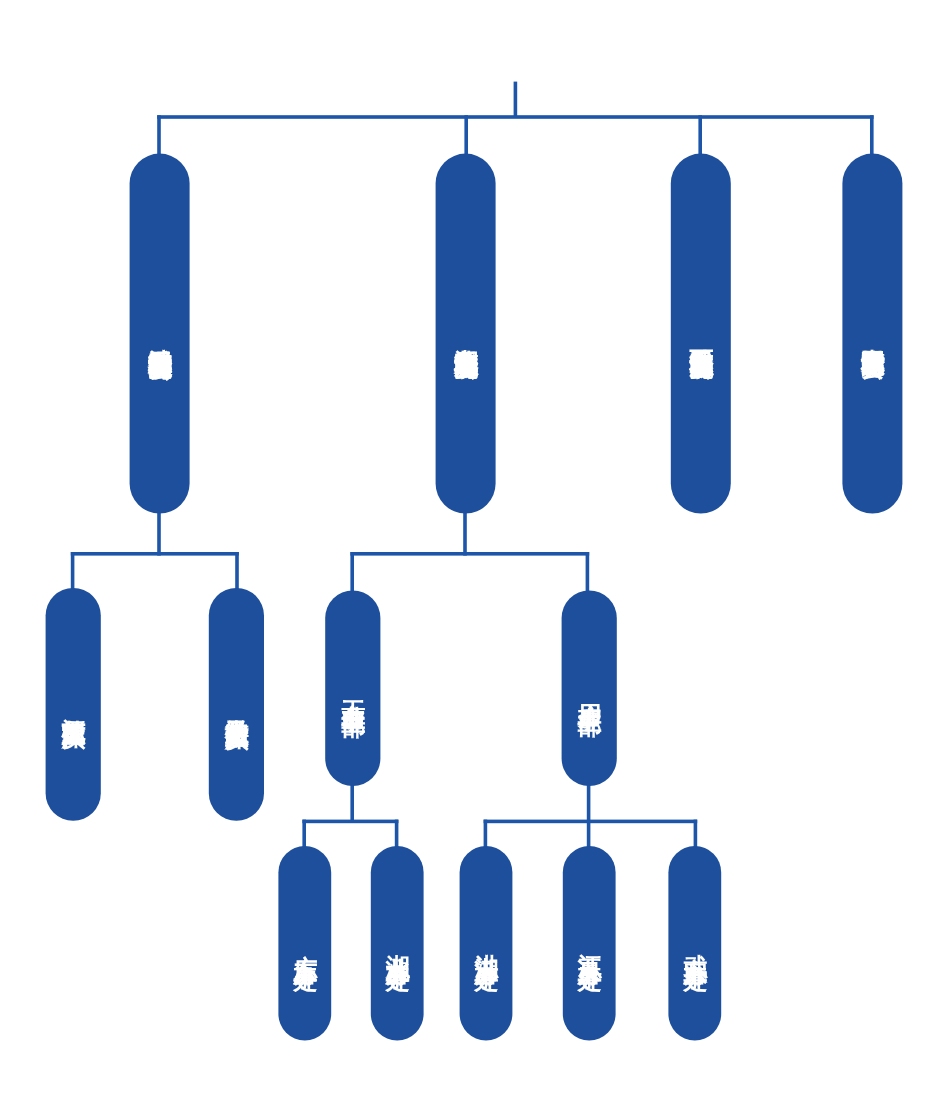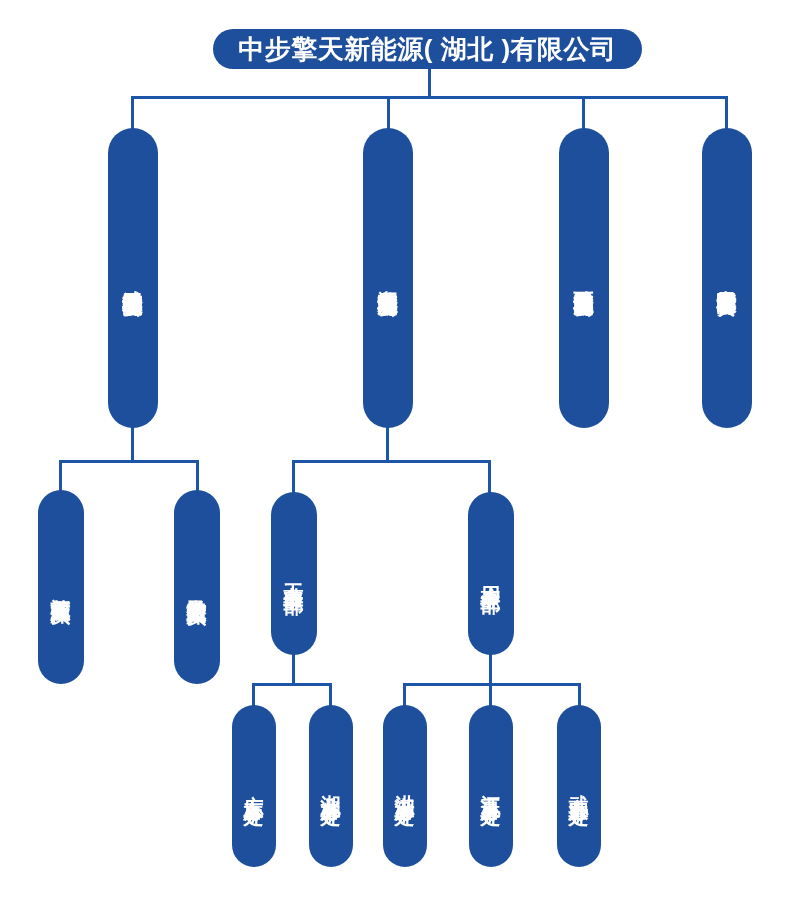--- a/index.html
+++ b/index.html
@@ -84,23 +84,20 @@
   <div class="line" style="left:292px; top:654px; width:3px; height:31px;"></div>
   <div class="line" style="left:252px; top:683px; width:80px; height:3px;"></div>
   <div class="line" style="left:252px; top:683px; width:3px; height:24px;"></div>
   <div class="line" style="left:329px; top:683px; width:3px; height:24px;"></div>
 
   <div class="line" style="left:489px; top:654px; width:3px; height:53px;"></div>
   <div class="line" style="left:403px; top:683px; width:178px; height:3px;"></div>
   <div class="line" style="left:403px; top:683px; width:3px; height:24px;"></div>
   <div class="line" style="left:578px; top:683px; width:3px; height:24px;"></div>
 
-  <div class="root-box">
-    <span>中步擎天新能源( 湖北 )有限公司</span>
-  </div>
 
   <div class="pill lv2" style="left:108px;">
     <span class="vtext">武汉皓辰擎天智能科技有限公司</span>
   </div>
   <div class="pill lv2" style="left:363px;">
     <span class="vtext">湖北和光擎天新能源有限公司</span>
   </div>
   <div class="pill lv2" style="left:559px;">
     <span class="vtext">武汉万合擎天新能源有限公司</span>
   </div>

